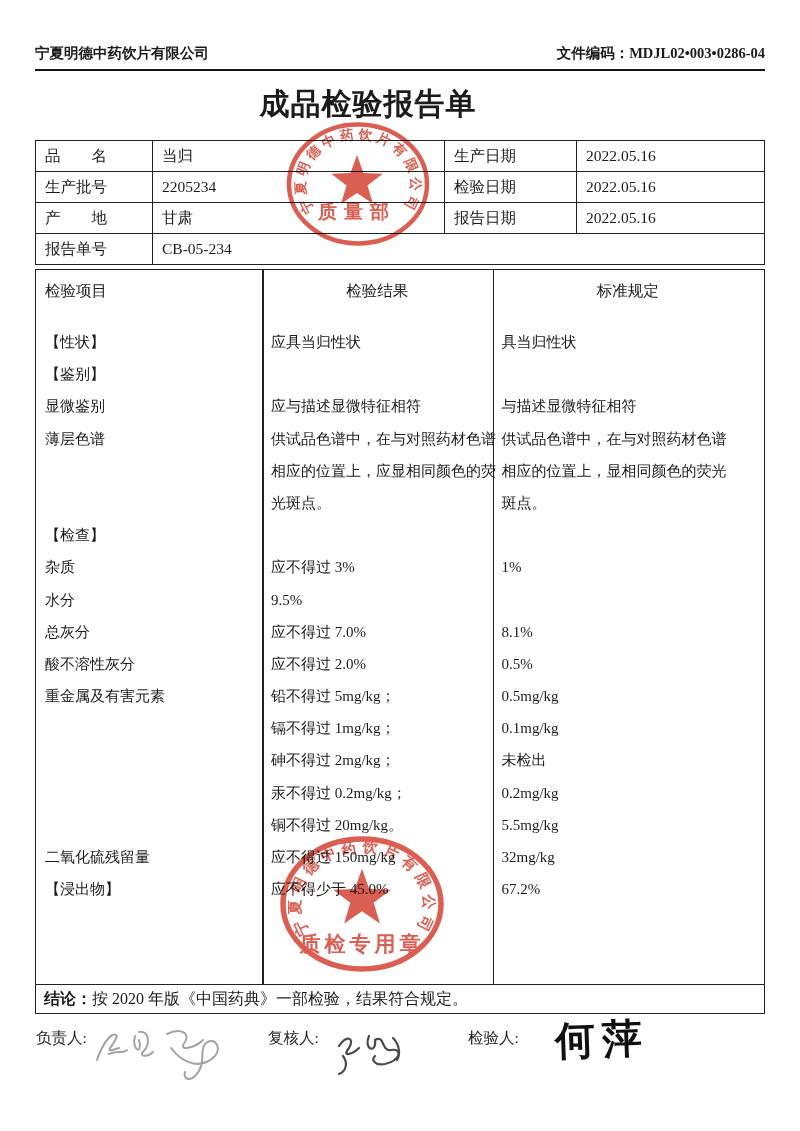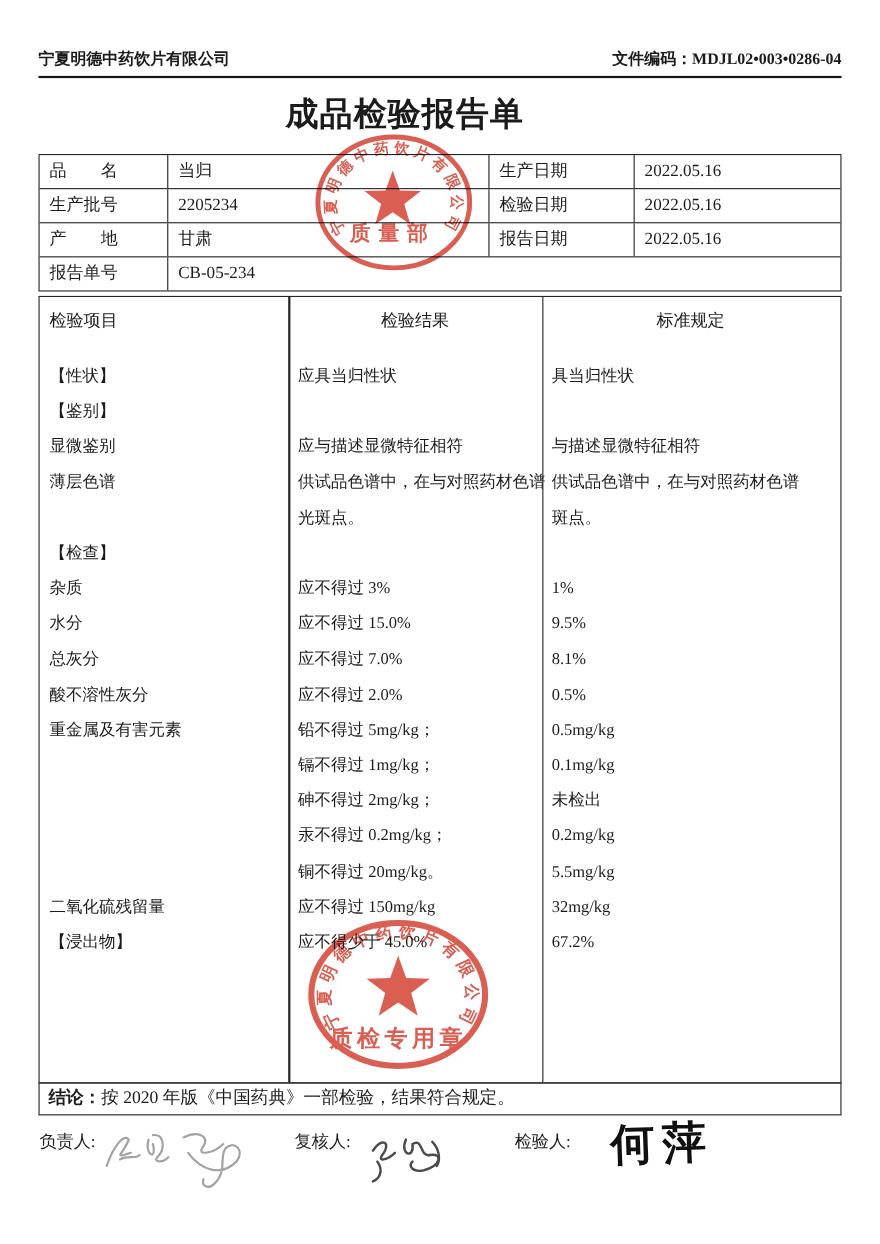--- a/index.html
+++ b/index.html
@@ -136,20 +136,25 @@
     <div class="mcell">应与描述显微特征相符</div>
     <div class="mcell">与描述显微特征相符</div>
   </div>
 
   <div class="mrow">
     <div class="mcell">薄层色谱</div>
     <div class="mcell">供试品色谱中，在与对照药材色谱</div>
     <div class="mcell">供试品色谱中，在与对照药材色谱</div>
   </div>
 
+  <div class="mrow">
+    <div class="mcell"></div>
+    <div class="mcell">相应的位置上，应显相同颜色的荧</div>
+    <div class="mcell">相应的位置上，显相同颜色的荧光</div>
+  </div>
 
   <div class="mrow">
     <div class="mcell"></div>
     <div class="mcell">光斑点。</div>
     <div class="mcell">斑点。</div>
   </div>
 
   <div class="mrow">
     <div class="mcell">【检查】</div>
     <div class="mcell"></div>
@@ -157,21 +162,20 @@
   </div>
 
   <div class="mrow">
     <div class="mcell">杂质</div>
     <div class="mcell">应不得过 3%</div>
     <div class="mcell">1%</div>
   </div>
 
   <div class="mrow">
     <div class="mcell">水分</div>
-    <div class="mcell">应不得过 15.0%</div>
     <div class="mcell">9.5%</div>
   </div>
 
   <div class="mrow">
     <div class="mcell">总灰分</div>
     <div class="mcell">应不得过 7.0%</div>
     <div class="mcell">8.1%</div>
   </div>
 
   <div class="mrow">

